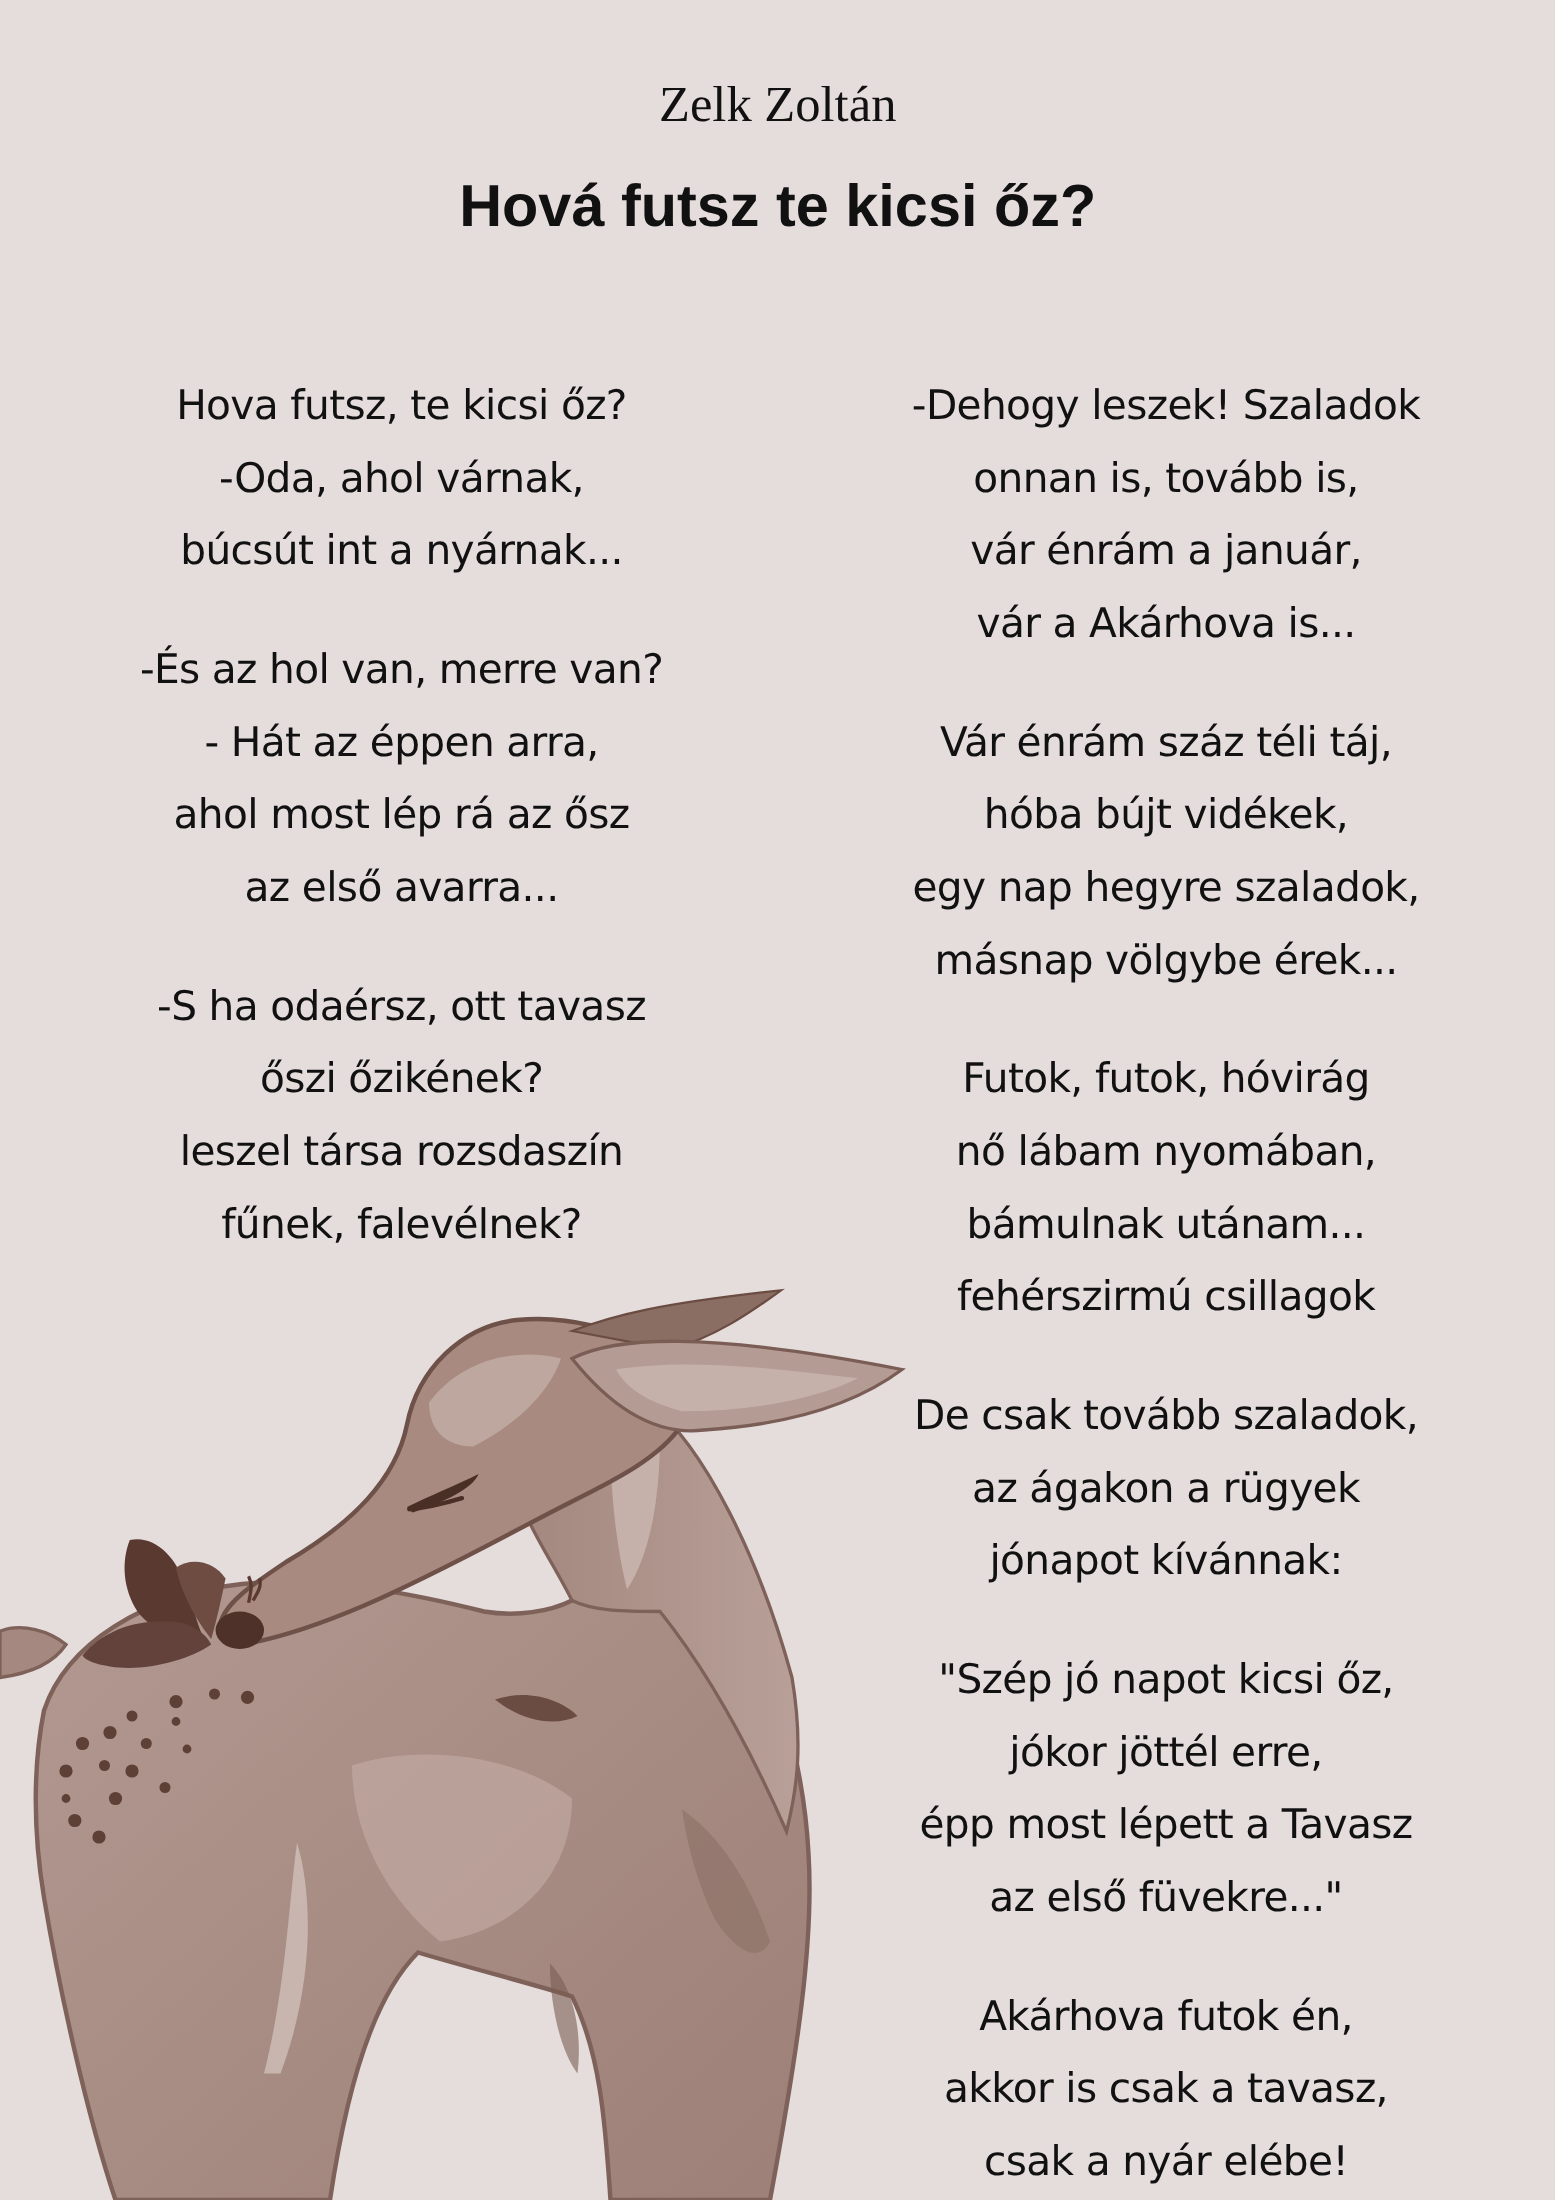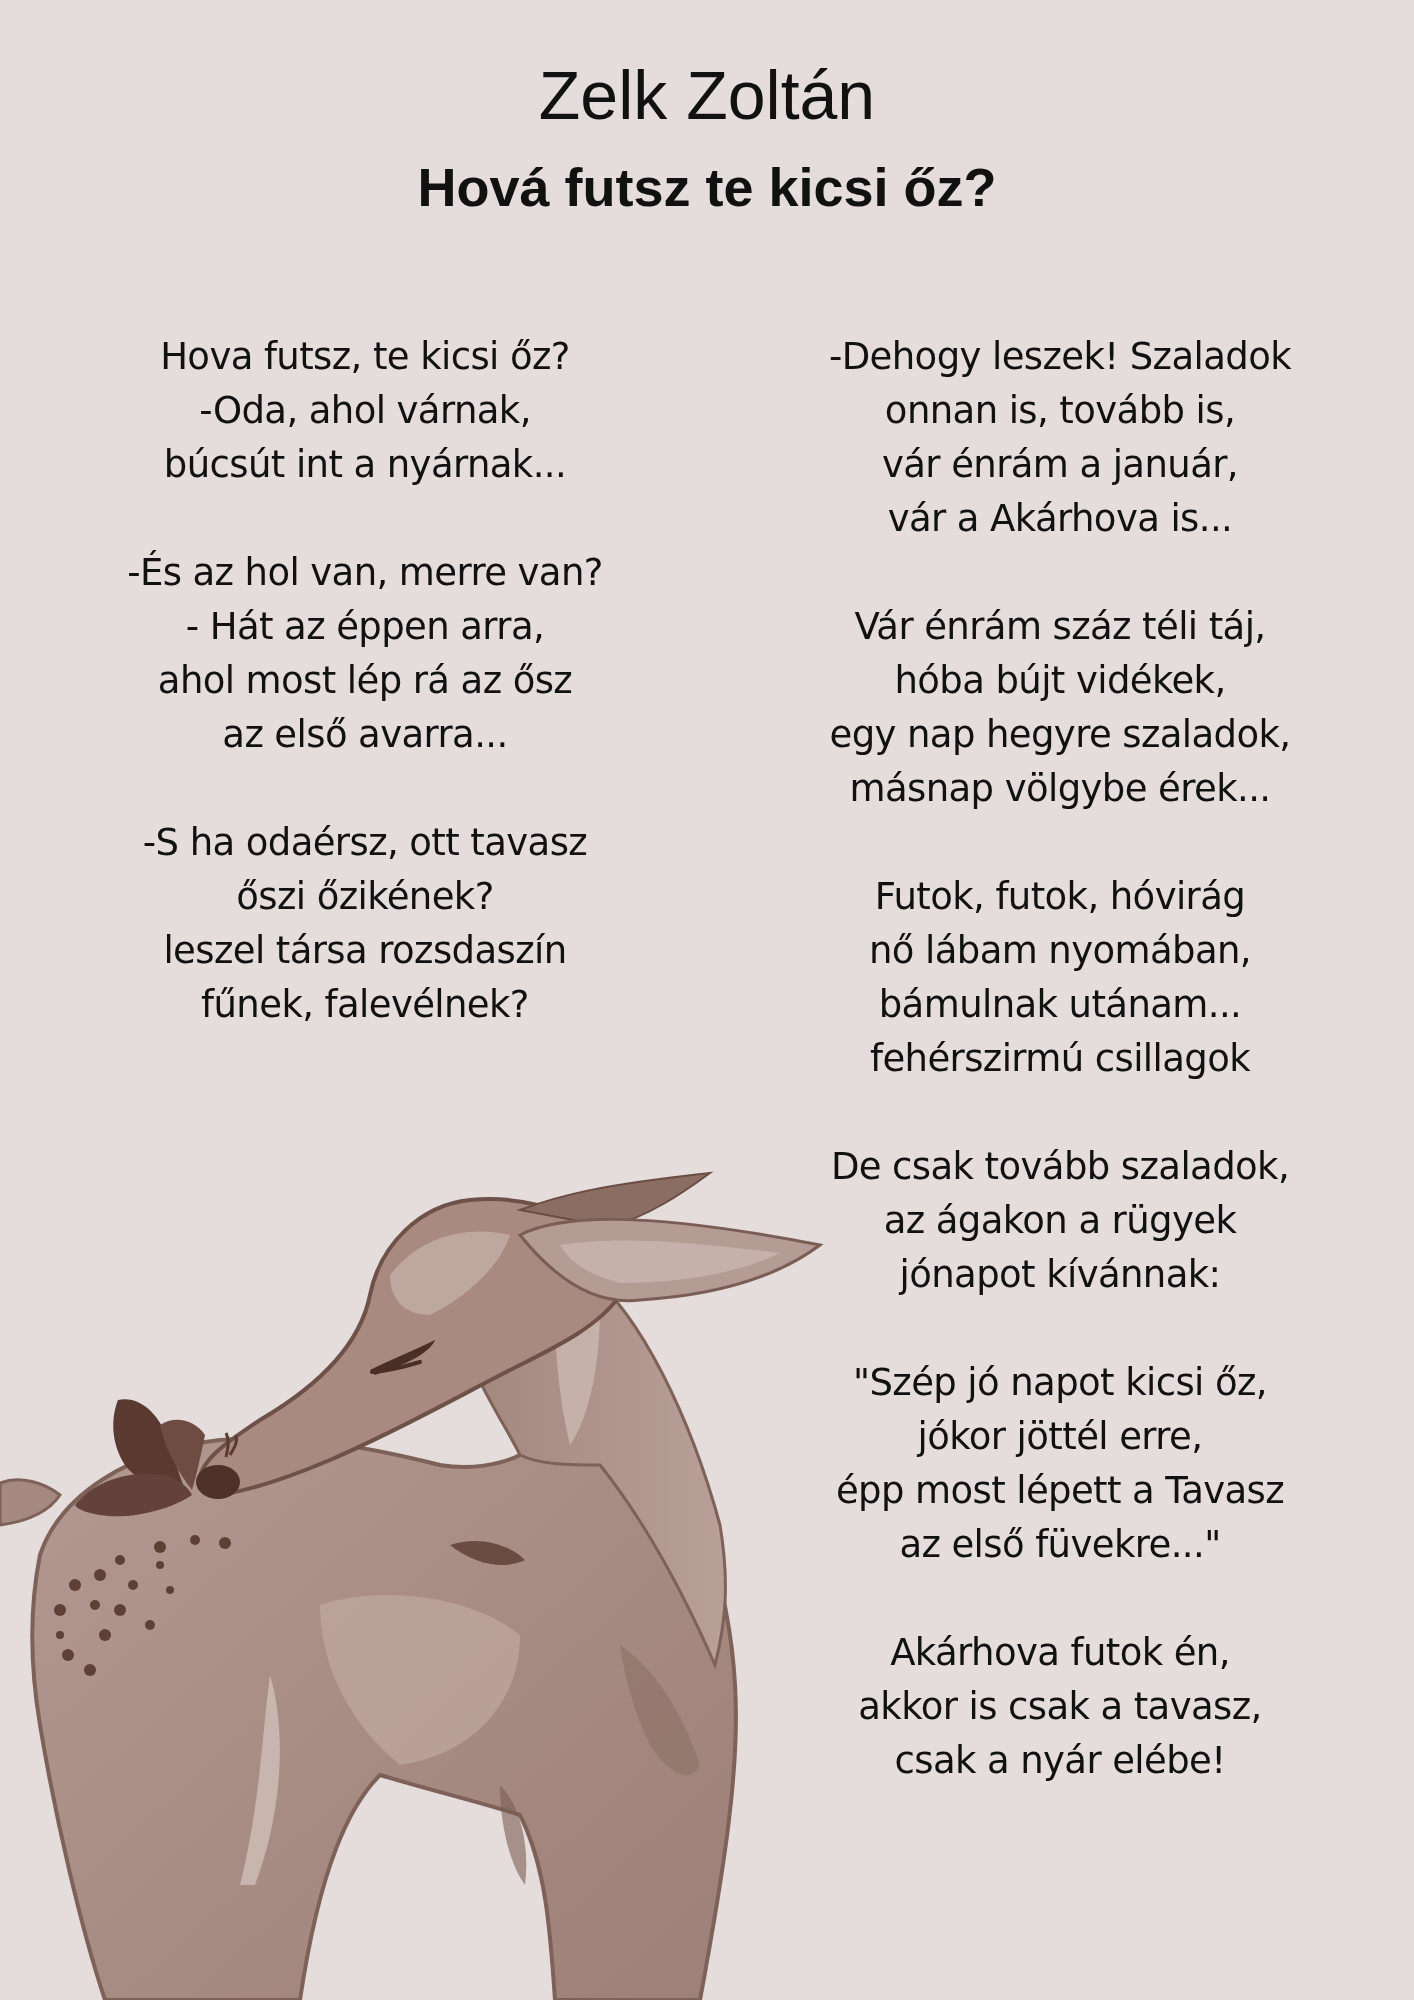--- a/index.html
+++ b/index.html
@@ -16,22 +16,22 @@
     color: #111;
   }
   .header {
     position: absolute;
     left: 0;
     top: 52px;
     width: 1414px;
     text-align: center;
   }
   .author {
-    font-family: Liberation Sans, sans-serif;
-    font-size: 68px;
+    font-family: Liberation Serif, serif;
+    font-size: 46px;
     font-weight: 400;
     line-height: 86px;
     letter-spacing: 0px;
   }
   .poem-title {
     font-family: "Liberation Sans", sans-serif;
     font-size: 54px;
     font-weight: 700;
     line-height: 90px;
     margin-top: 4px;
@@ -52,20 +52,21 @@
   .col-right {
     left: 790px;
     width: 540px;
   }
   .stanza {
     margin: 0 0 54px 0;
   }
   .line {
     display: block;
     white-space: nowrap;
+    margin-top: 12px;
   }
   .deer-illustration {
     position: absolute;
     left: 0;
     top: 1165px;
     width: 830px;
     height: 835px;
   }
 </style>
 </head>

